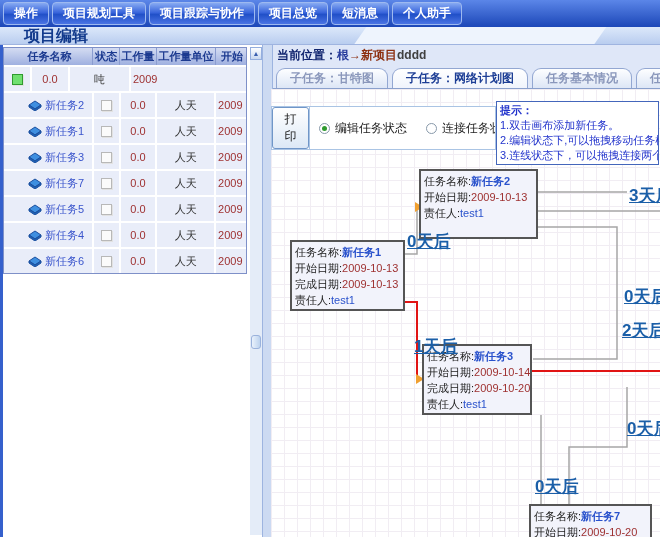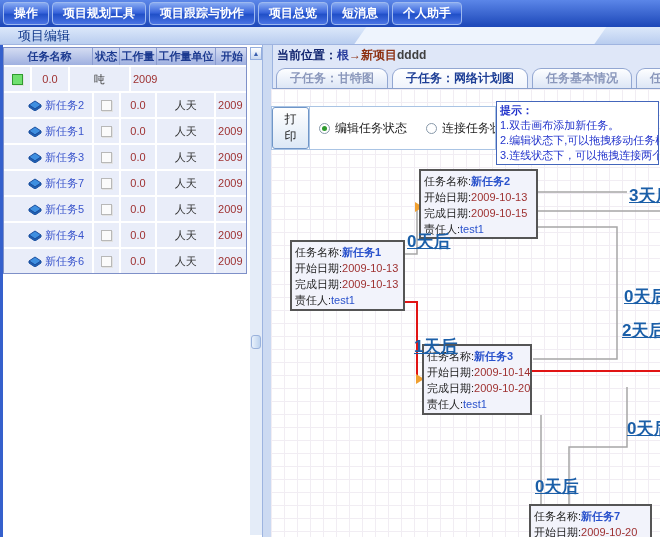--- a/index.html
+++ b/index.html
@@ -11,22 +11,22 @@
              display:flex; align-items:stretch; padding:2px 0 2px 3px; gap:3px; }
   .menu-item { background:linear-gradient(#87aaf2 0%,#3a66dc 45%,#2150c8 55%,#4a74e4 100%);
                color:#fff; font-weight:bold; font-size:12px; display:flex; align-items:center;
                padding:0 10px; border:1px solid #9db9f0; border-radius:4px; white-space:nowrap; cursor:pointer; }
 
   
   .titlebar { height:18px; background:linear-gradient(180deg,#dce8fa,#b9cdef);
               position:relative; overflow:hidden; border-bottom:1px solid #9fb4e0; }
   .titlebar .shine { position:absolute; left:360px; top:-6px; width:240px; height:30px;
                      background:#eef4fd; transform:skewX(-35deg); }
-  .titlebar .tb-text { position:relative; color:#123a8c; font-weight:normal; font-size:13px;
-                       line-height:17px; padding-left:18px; }
+  .titlebar .tb-text { position:relative; color:#123a8c; font-weight:bold; font-size:16px;
+                       line-height:17px; padding-left:24px; }
 
   .main { display:flex; height:492px; }
 
   
   .left-panel { width:270px; position:relative; border-left:3px solid #3560cc; background:#fff; }
   .task-table { position:absolute; left:0; top:2px; width:244px; border:1px solid #7e90c8; }
   .t-head { display:flex; height:17px; background:linear-gradient(#d4dcf2,#9fb0e0); }
   .t-head .cell { font-size:11px; font-weight:bold; color:#1c3a90; text-align:center;
                   line-height:16px; border-right:1px solid #8a9cd0; overflow:hidden; white-space:nowrap; }
   .t-row { display:flex; height:26px; background:#e9edf9; border-top:2px solid #fff; cursor:pointer; }
@@ -318,21 +318,20 @@
       <div class="hint-box">
         <div class="hint-title">提示：</div>
         <div>1.双击画布添加新任务。</div>
         <div>2.编辑状态下,可以拖拽移动任务框</div>
         <div>3.连线状态下，可以拖拽连接两个</div>
       </div>
 
       <div class="tbox tb2">
         <div><span class="lbl">任务名称:</span><span class="tname">新任务2</span></div>
         <div><span class="lbl">开始日期:</span><span class="tdate">2009-10-13</span></div>
-        <div><span class="lbl">完成日期:</span><span class="tdate">2009-10-15</span></div>
         <div><span class="lbl">责任人:</span><span class="towner">test1</span></div>
       </div>
 
       <div class="tbox tb1">
         <div><span class="lbl">任务名称:</span><span class="tname">新任务1</span></div>
         <div><span class="lbl">开始日期:</span><span class="tdate">2009-10-13</span></div>
         <div><span class="lbl">完成日期:</span><span class="tdate">2009-10-13</span></div>
         <div><span class="lbl">责任人:</span><span class="towner">test1</span></div>
       </div>
 

